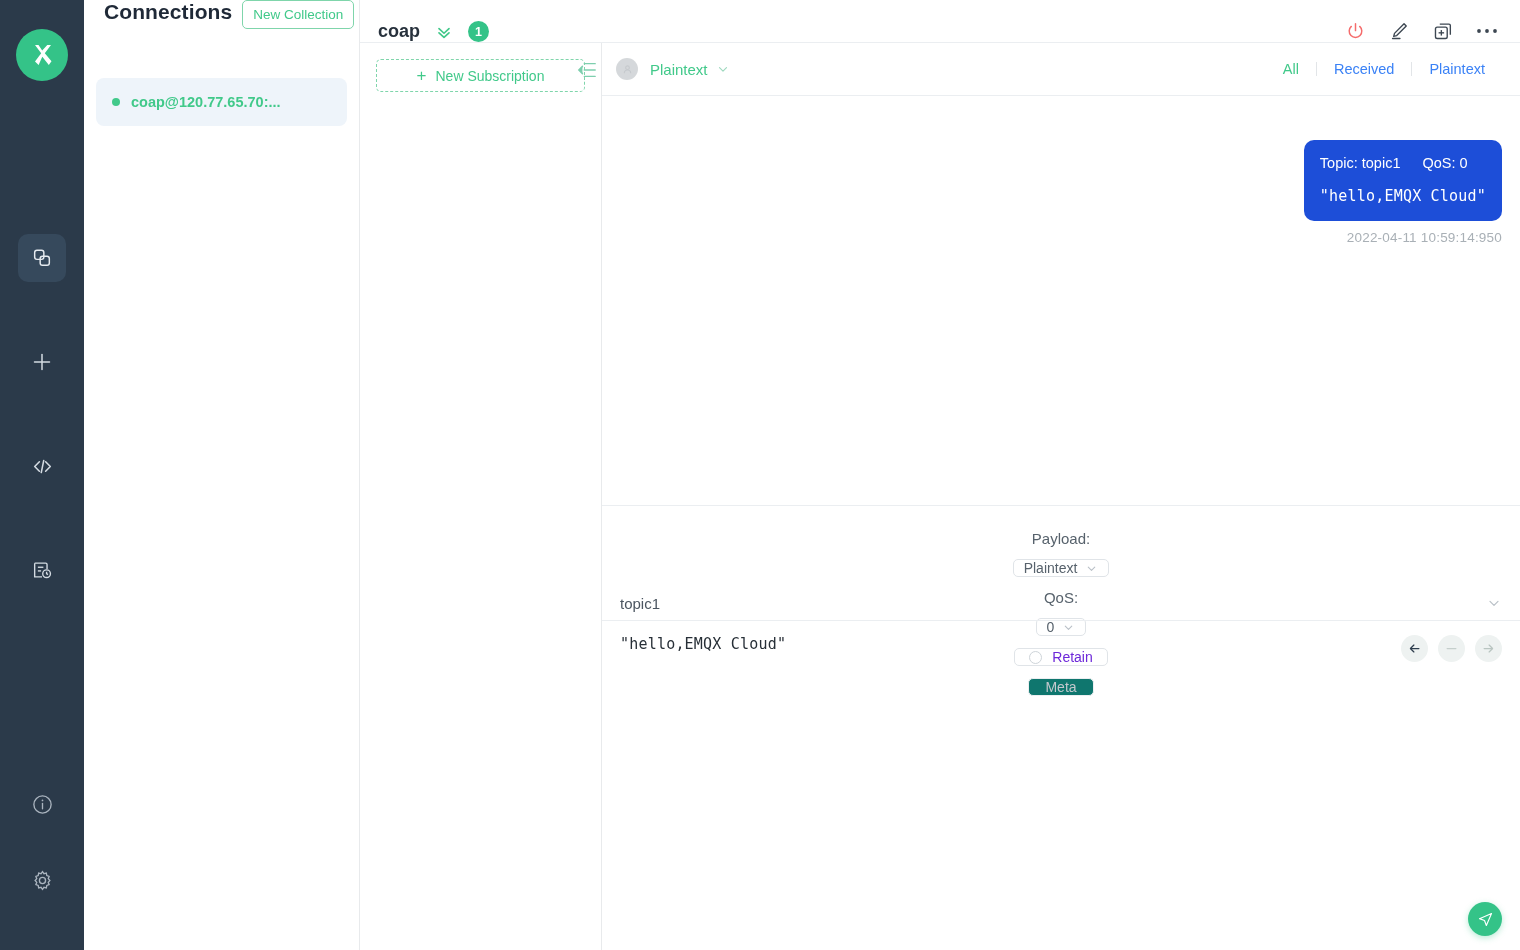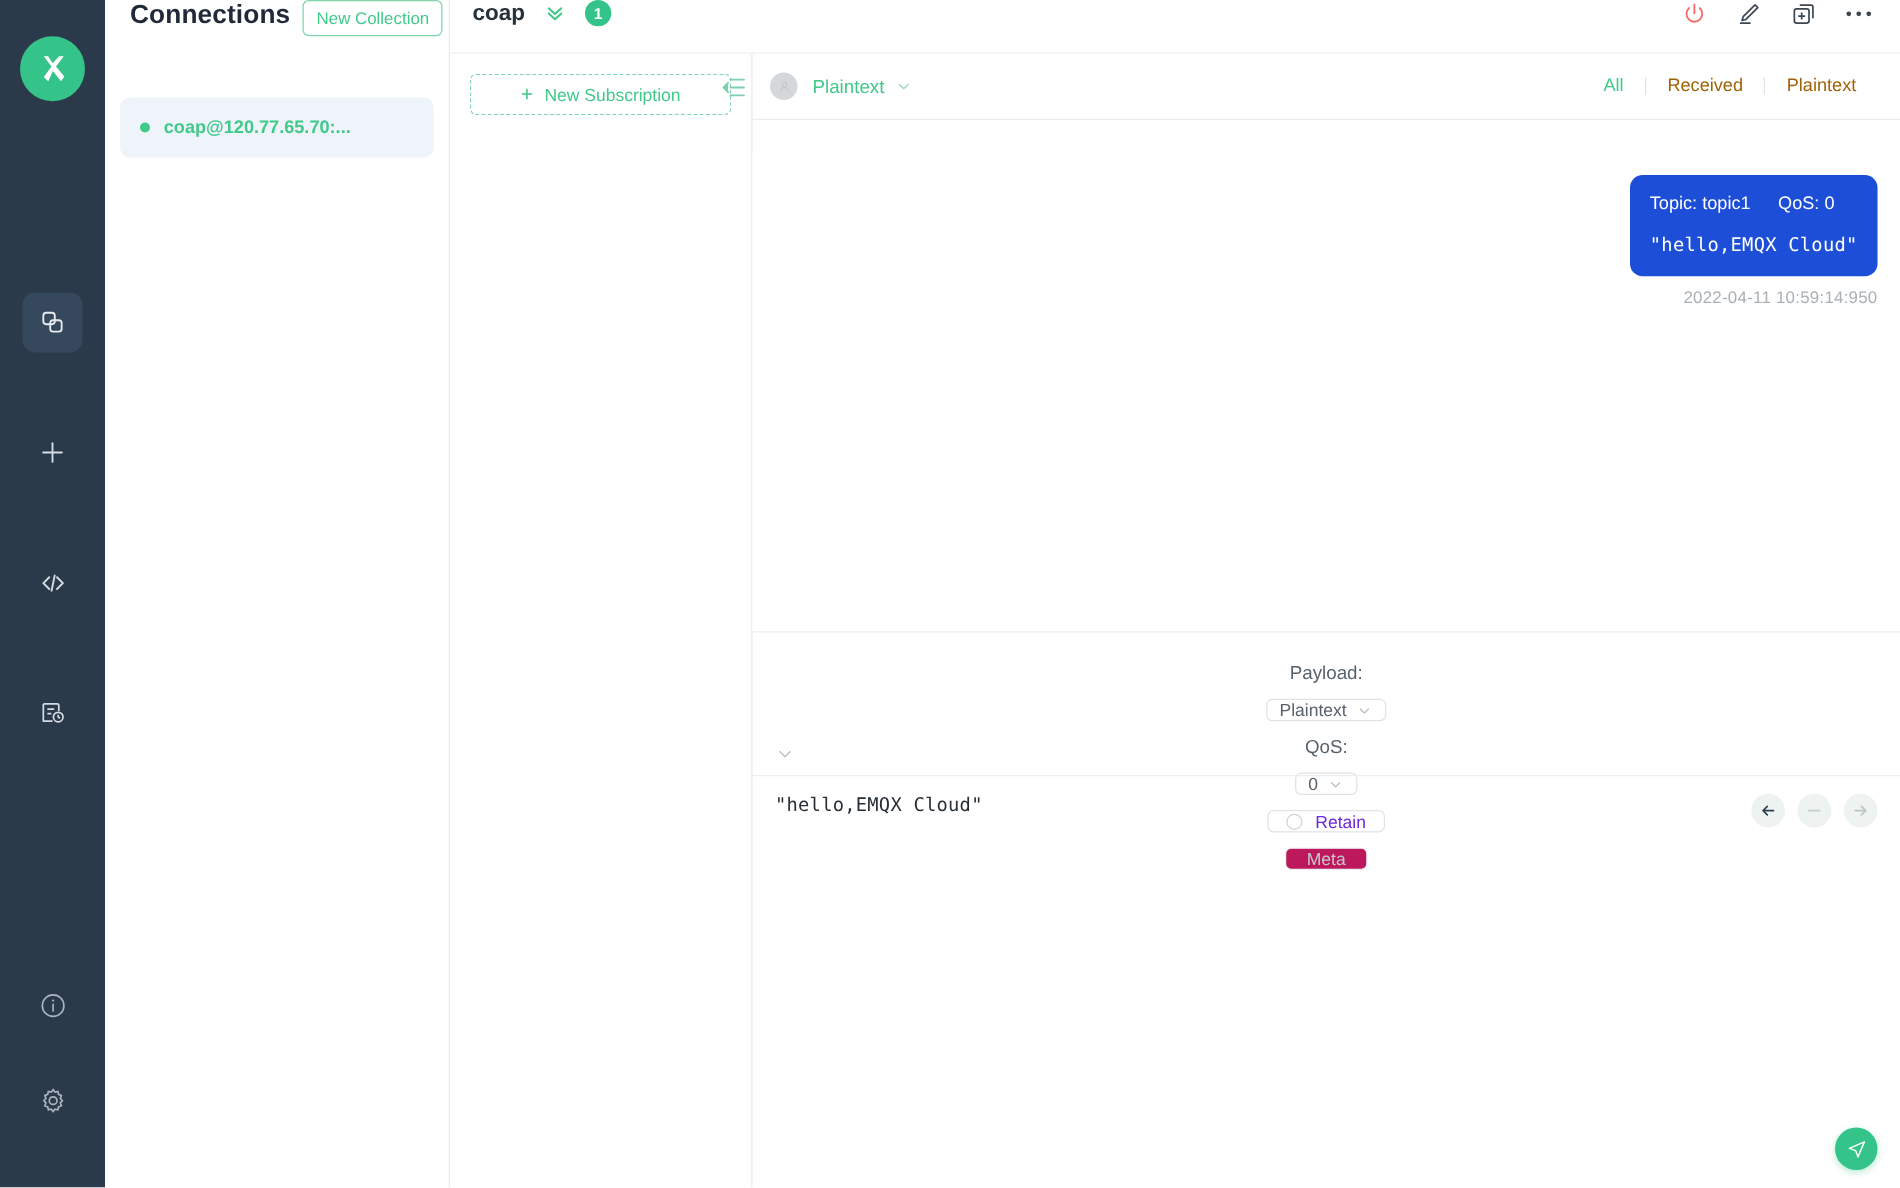--- a/index.html
+++ b/index.html
@@ -60,21 +60,21 @@
   }
   .dot { width: 8px; height: 8px; border-radius: 50%; background: #41c98a; flex:0 0 8px;}
   .conn-name {
     color: #41c98a; font-size: 14.5px; font-weight: bold;
     white-space: nowrap; overflow: hidden; text-overflow: ellipsis;
   }
 
   
   .right { flex: 1 1 auto; display: flex; flex-direction: column; height: 950px; min-width:0;}
   .topbar {
-    height: 43px; display: flex; align-items: flex-start;
+    height: 43px; display: flex; align-items: flex-end;
     padding: 0 22px 0 18px; border-bottom: 1px solid #ebeef1;
     background:#fff;
   }
   .topbar-title { font-size: 18px; font-weight: bold; color: #27313c; }
   .chev-dd { margin-left: 14px; cursor:pointer; display:flex; }
   .badge {
     margin-left: 14px; width: 21px; height: 21px; border-radius: 50%;
     background: #34c388; color:#fff; font-size: 12.5px;
     display:flex; align-items:center; justify-content:center; font-weight:bold;
   }
@@ -107,21 +107,21 @@
   }
   .collapse-icon { position:absolute; left: -26px; top: 17px; cursor:pointer; }
   .ghost-circle {
     width: 22px; height: 22px; border-radius: 50%;
     background: #c8cccf; opacity:.75; margin-right: 12px;
     display:flex; align-items:center; justify-content:center;
     color:#9aa0a5; font-size: 12px; cursor:pointer;
   }
   .fmt-label { color:#41c98a; font-size: 15px; margin-right: 8px; cursor:pointer;}
   .tabs { margin-left:auto; display:flex; align-items:center; font-size: 14.5px; }
-  .tab { padding: 0 17px; color:#a16207; cursor:pointer; }
+  .tab { padding: 0 17px; color:#3b82f6; cursor:pointer; }
   .tab.active { color:#41c98a; }
   .tab-sep { width:1px; height: 14px; background:#e2e5e8; }
 
   .msgarea {
     flex: 1 1 auto; position: relative; overflow: hidden;
     background: #fff; border-bottom: 1px solid #ebeef1;
     padding: 20px 18px;
   }
   .msgrow { display:flex; justify-content: flex-end; }
   .bubble-wrap { display:flex; flex-direction: column; align-items: flex-end; }
@@ -151,21 +151,21 @@
   }
   .retain-box {
     border: 1px solid #e0e4e8; border-radius: 5px; height: 32px;
     display:flex; align-items:center; gap: 10px; padding: 0 14px;
     font-size: 14px; color:#6d28d9; cursor:pointer; background:#fff;
   }
   .radio-o { width: 13px; height:13px; border-radius:50%; border:1px solid #ced4d9; }
   .meta-box {
     border: 1px solid #eceff1; border-radius: 5px; height: 32px;
     display:flex; align-items:center; padding: 0 16px;
-    font-size: 14px; color:#c3c8cd; background:#be185d; cursor:not-allowed;
+    font-size: 14px; color:#c3c8cd; background:#0f766e; cursor:not-allowed;
   }
   .topic-row {
     height: 34px; display:flex; align-items:center;
     padding: 0 18px; font-size: 15px; color:#4b5560;
   }
   .topic-val { flex:1 1 auto; }
   .payload-row {
     position: relative; border-top: 1px solid #ebeef1;
     padding: 14px 18px; min-height: 330px;
   }
@@ -393,20 +393,21 @@
               </svg>
             </div>
             <div class="retain-box">
               <span class="radio-o"></span>
               <span>Retain</span>
             </div>
             <div class="meta-box">Meta</div>
           </div>
 
           <div class="topic-row">
+            <span class="topic-val">topic1</span>
             <span>
               <svg width="16" height="16" viewBox="0 0 24 24" fill="none" stroke="#b9c0c7" stroke-width="1.8" stroke-linecap="round" stroke-linejoin="round">
                 <polyline points="6,9.5 12,15.5 18,9.5"></polyline>
               </svg>
             </span>
           </div>
 
           <div class="payload-row">
             <div class="payload-text">"hello,EMQX Cloud"</div>
 

